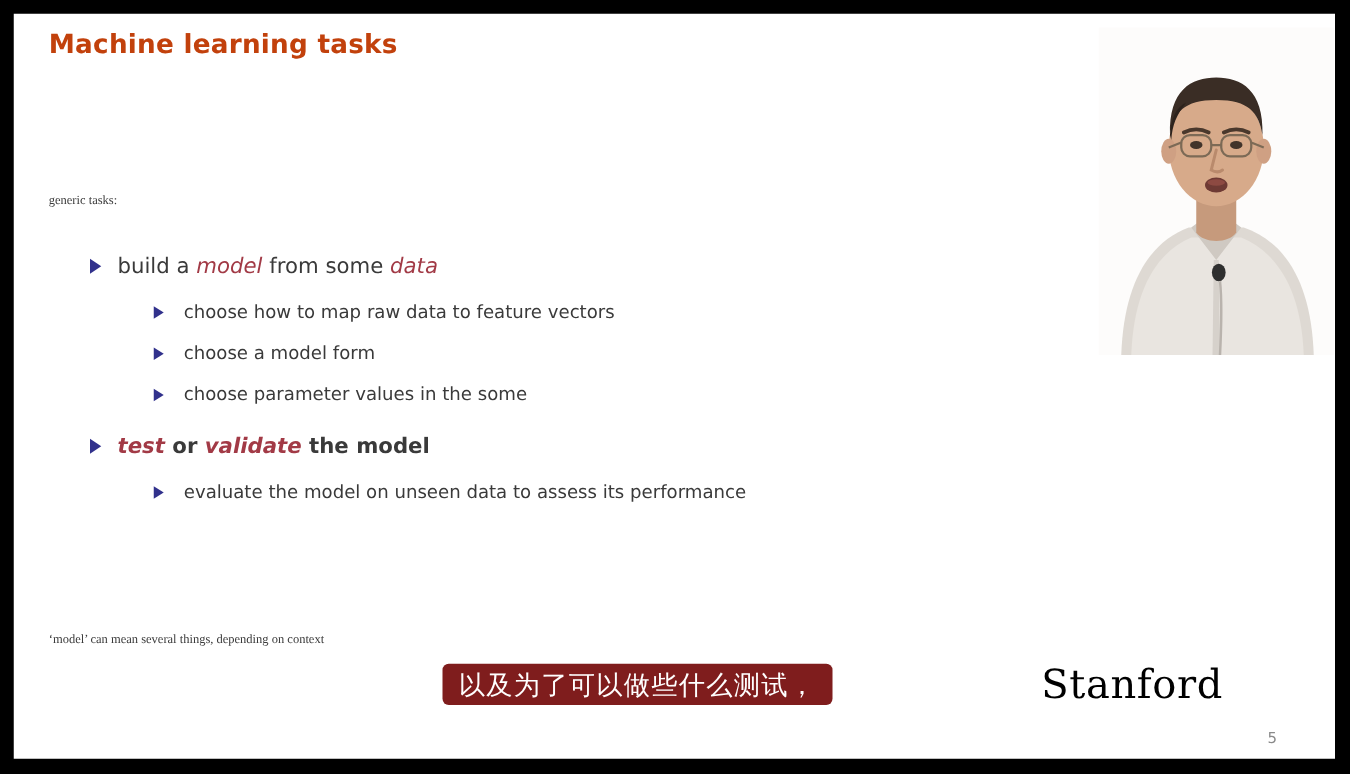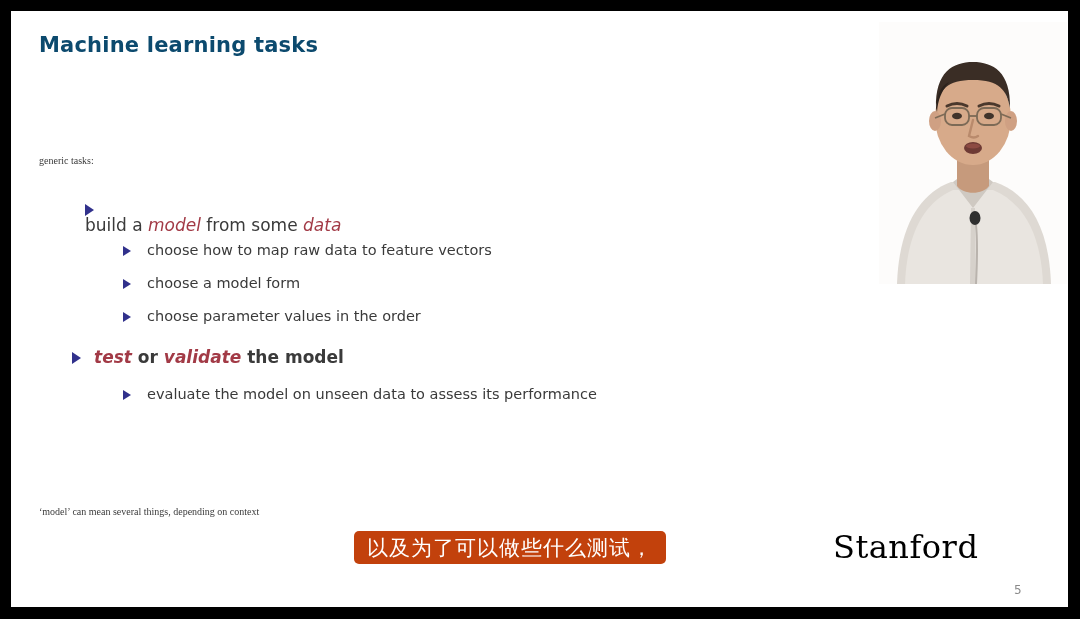--- a/index.html
+++ b/index.html
@@ -20,25 +20,25 @@
     position:absolute;
     left:11px; top:11px;
     width:1057px; height:596px;
     background:#ffffff;
     overflow:hidden;
   }
 
   
   #slide-title {
     position:absolute;
-    left:28px; top:22px;
+    left:28px; top:12px;
     font-family:"DejaVu Sans", sans-serif;
     font-size:21px;
     font-weight:bold;
-    color:#0c4a6e;
+    color:#c2410c;
     letter-spacing:0.2px;
   }
 
   
   .lead {
     position:absolute;
     font-family:Liberation Serif, serif;
     font-size:10px;
     color:#3a3a3a;
     white-space:nowrap;
@@ -73,21 +73,21 @@
     color:#3a3a3a;
   }
   .level1 .btext { font-size:17px; margin-left:13px; }
   .level2 .btext { font-size:14.5px; margin-left:16px; }
   .em-red {
     font-style:italic;
     color:#a23a46;
   }
 
   
-  #row-build { left:61px; top:192px;flex-direction:column; }
+  #row-build { left:61px; top:192px; }
   #row-test  { left:61px; top:336px;font-weight:bold; }
   
   #row-map   { left:112px; top:231px; }
   #row-form  { left:112px; top:264px; }
   #row-param { left:112px; top:297px; }
   #row-eval  { left:112px; top:375px; }
 
   
   #stanford-wordmark {
     position:absolute;
@@ -113,21 +113,21 @@
     left:868px; top:11px;
     width:188px; height:262px;
     background:#fdfcfb;
     overflow:hidden;
   }
   #speaker-video svg { display:block; width:100%; height:100%; }
 
   
   .subtitle {
     position:absolute;
-    background:#c2410c;
+    background:#7f1d1d;
     color:#ffffff;
     border-radius:5px;
     white-space:nowrap;
     display:flex;
     align-items:center;
     justify-content:center;
   }
   #subtitle-zh {
     left:354px; top:531px;
     height:33px;
@@ -163,21 +163,21 @@
     <div class="bullet-row level2" id="row-map">
       <span class="tri sub"></span>
       <span class="btext">choose how to map raw data to feature vectors</span>
     </div>
     <div class="bullet-row level2" id="row-form">
       <span class="tri sub"></span>
       <span class="btext">choose a model form</span>
     </div>
     <div class="bullet-row level2" id="row-param">
       <span class="tri sub"></span>
-      <span class="btext">choose parameter values in the order</span>
+      <span class="btext">choose parameter values in the some</span>
     </div>
 
     <div class="bullet-row level1" id="row-test">
       <span class="tri"></span>
       <span class="btext"><span class="em-red">test</span><span> or </span><span class="em-red">validate</span><span> the model</span></span>
     </div>
 
     <div class="bullet-row level2" id="row-eval">
       <span class="tri sub"></span>
       <span class="btext">evaluate the model on unseen data to assess its performance</span>

